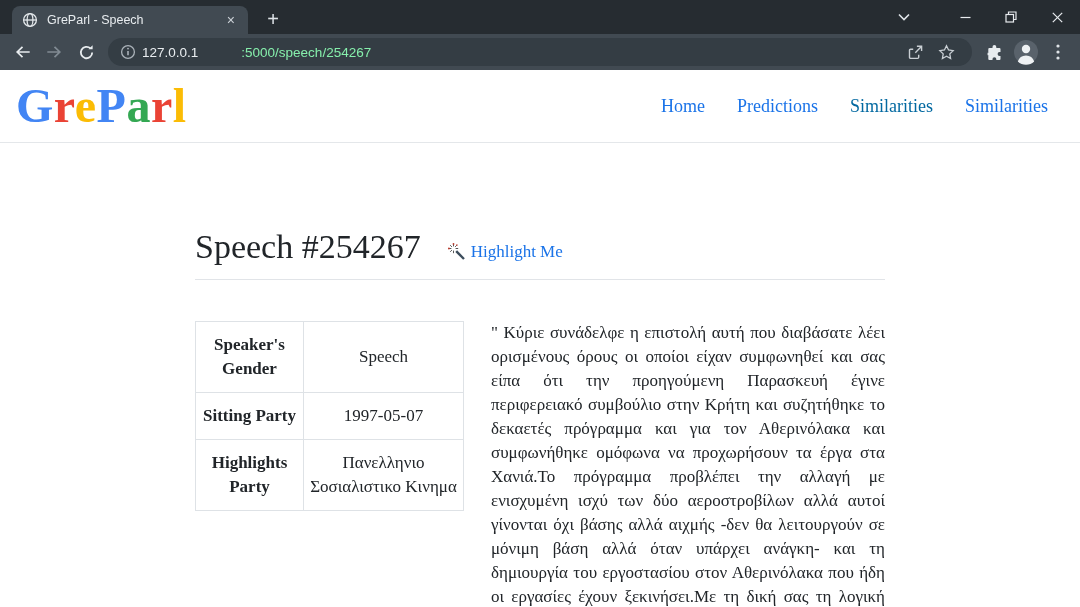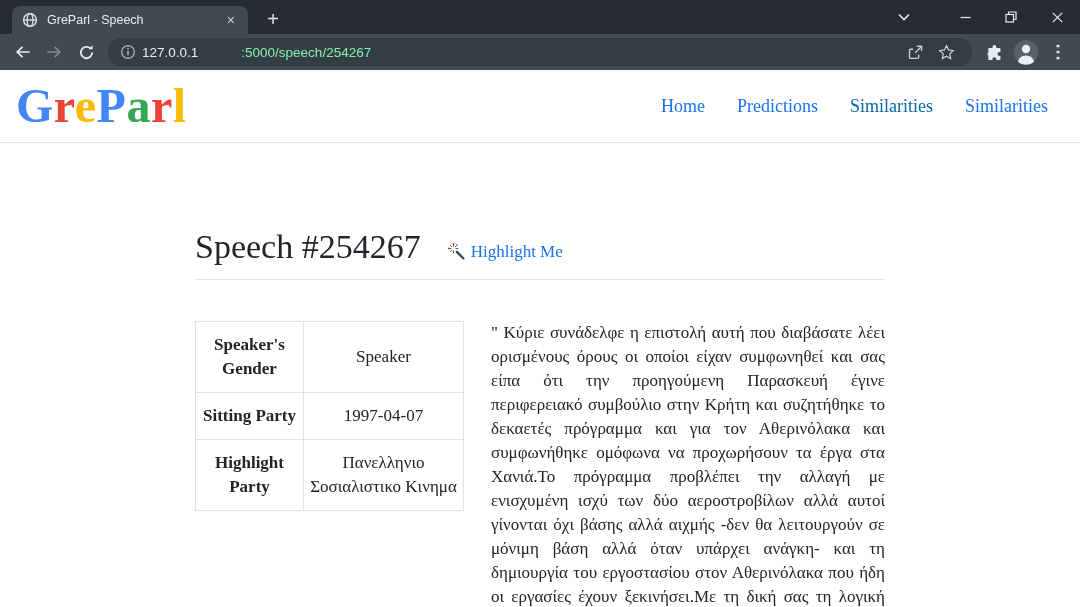--- a/index.html
+++ b/index.html
@@ -222,28 +222,28 @@
         <span style="color: rgb(26, 115, 232);">Highlight Me</span>
       </a>
     </div>
     <hr class="divider">
 
     <div class="content-row">
       <table class="details">
         <tbody>
           <tr>
             <th>Speaker's Gender</th>
-            <td>Speaker</td>
+            <td>Speech</td>
           </tr>
           <tr>
             <th>Sitting Party</th>
-            <td>1997-04-07</td>
+            <td>1997-05-07</td>
           </tr>
           <tr>
-            <th>Highlight Party</th>
+            <th>Highlights Party</th>
             <td>Πανελληνιο Σοσιαλιστικο Κινημα</td>
           </tr>
         </tbody>
       </table>
 
       <div class="speech-text">" Κύριε συνάδελφε η επιστολή αυτή που διαβάσατε λέει ορισμένους όρους οι οποίοι είχαν συμφωνηθεί και σας είπα ότι την προηγούμενη Παρασκευή έγινε περιφερειακό συμβούλιο στην Κρήτη και συζητήθηκε το δεκαετές πρόγραμμα και για τον Αθερινόλακα και συμφωνήθηκε ομόφωνα να προχωρήσουν τα έργα στα Χανιά.Το πρόγραμμα προβλέπει την αλλαγή με ενισχυμένη ισχύ των δύο αεροστροβίλων αλλά αυτοί γίνονται όχι βάσης αλλά αιχμής -δεν θα λειτουργούν σε μόνιμη βάση αλλά όταν υπάρχει ανάγκη- και τη δημιουργία του εργοστασίου στον Αθερινόλακα που ήδη οι εργασίες έχουν ξεκινήσει.Με τη δική σας τη λογική όμως θα έπρεπε σε όλους τους νομούς της Ελλάδος ο κάθε νομός να έχει τη δική του μονάδα και ο</div>
     </div>
   </div>
 </div>
 

